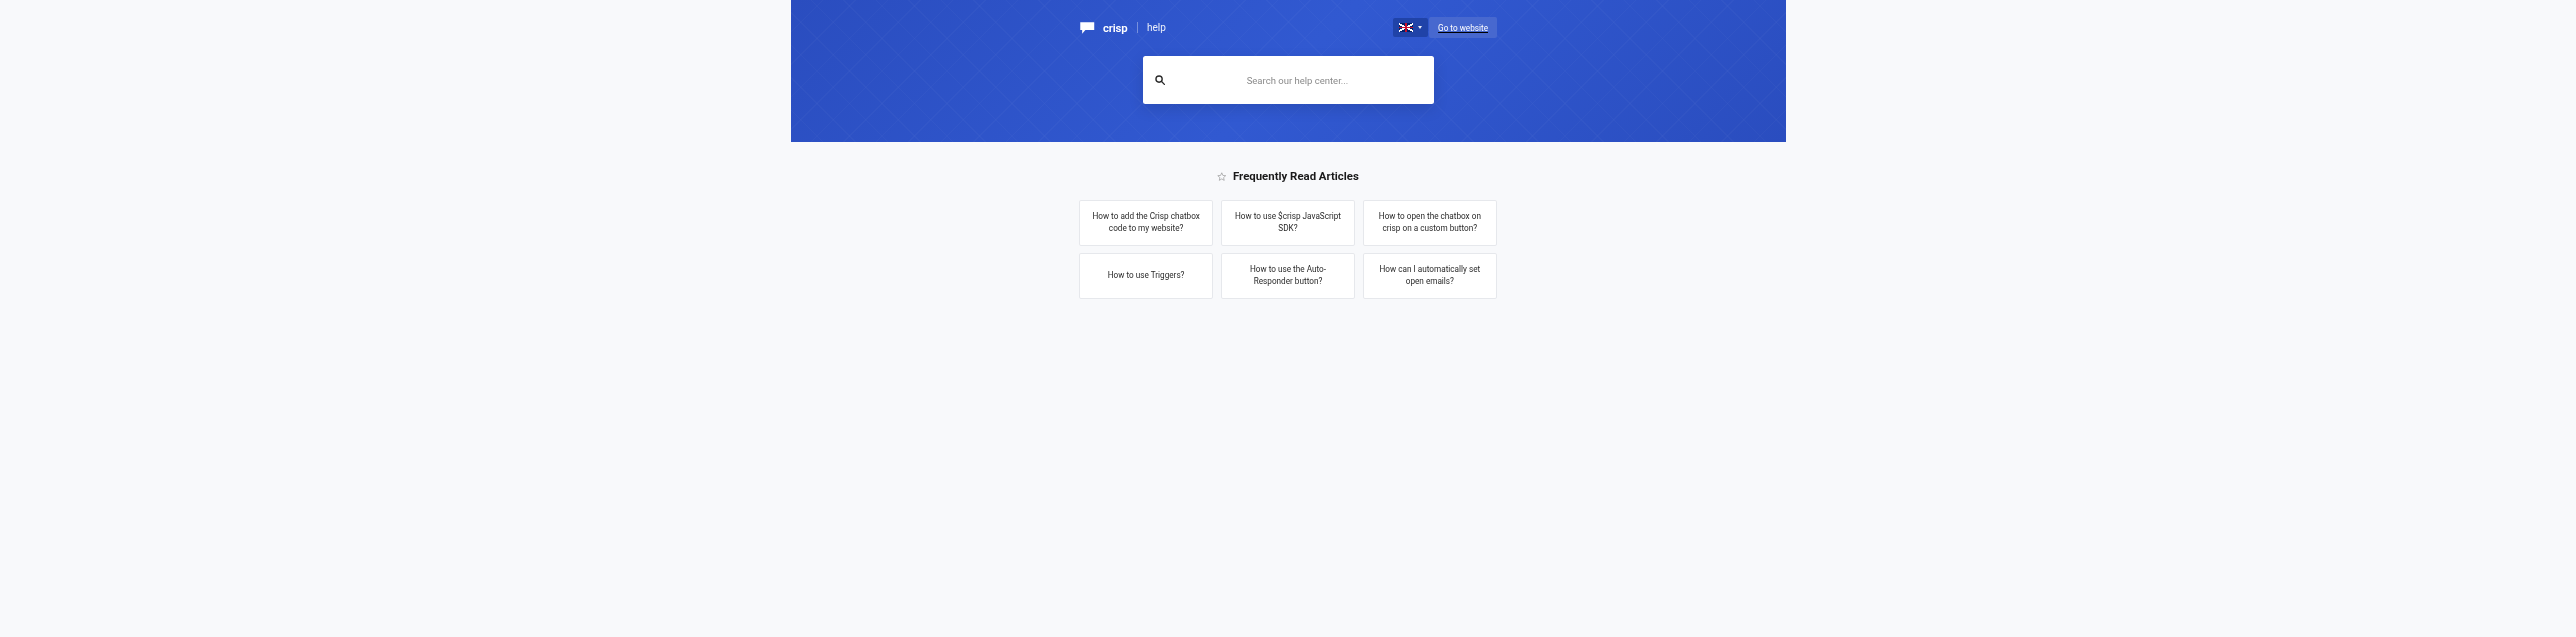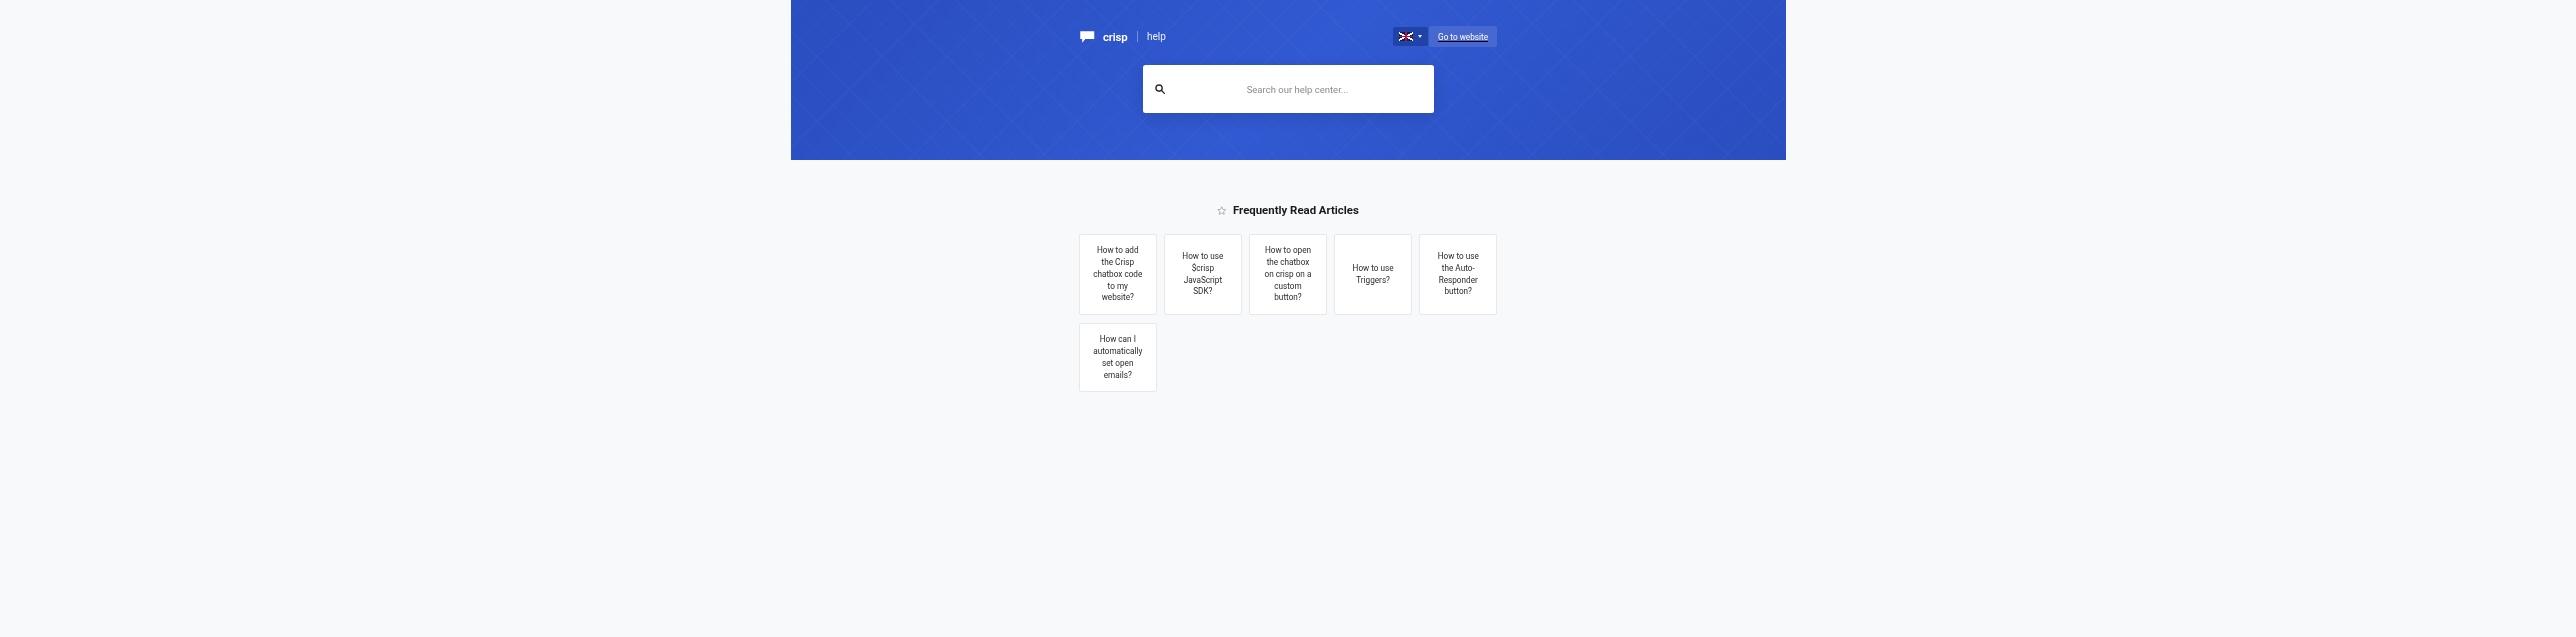--- a/index.html
+++ b/index.html
@@ -29,21 +29,21 @@
       left: 0;
       right: 0;
       bottom: 0;
       opacity: 0.08;
       background-image: repeating-linear-gradient(45deg, transparent, transparent 22px, rgba(255,255,255,0.3) 22px, rgba(255,255,255,0.3) 23px),
                         repeating-linear-gradient(-45deg, transparent, transparent 22px, rgba(255,255,255,0.3) 22px, rgba(255,255,255,0.3) 23px);
     }
     .header-inner {
       position: relative;
       max-width: 418px;
-      margin: 17px auto;
+      margin: 8px auto;
     }
     .topbar {
       display: flex;
       align-items: center;
       justify-content: space-between;
       padding: 9px 0 18px 0;
     }
     .brand {
       display: flex;
       align-items: center;
@@ -162,41 +162,41 @@
       font-family: inherit;
     }
     .search-input::placeholder {
       color: #8a8a8a;
     }
     .body-section {
       padding: 27px 0;
     }
     .body-inner {
       max-width: 418px;
-      margin: 16px auto;
+      margin: 0 auto;
     }
     .section-heading {
       display: flex;
       align-items: center;
       justify-content: center;
       gap: 6.3px;
       margin-bottom: 16.5px;
     }
     .section-heading-text {
       font-size: 11.4px;
       font-weight: 700;
       color: #1a1a1a;
     }
     .star-icon-wrap {
       display: flex;
       color: #888;
     }
     .articles-grid {
       display: grid;
-      grid-template-columns: repeat(5, 1fr);
+      grid-template-columns: repeat(3, 1fr);
       gap: 7.6px;
     }
     .article-card {
       background: #fff;
       border: 0.6px solid #e6e8ec;
       border-radius: 1.9px;
       padding: 10px 11.4px;
       min-height: 38px;
       display: flex;
       align-items: center;

